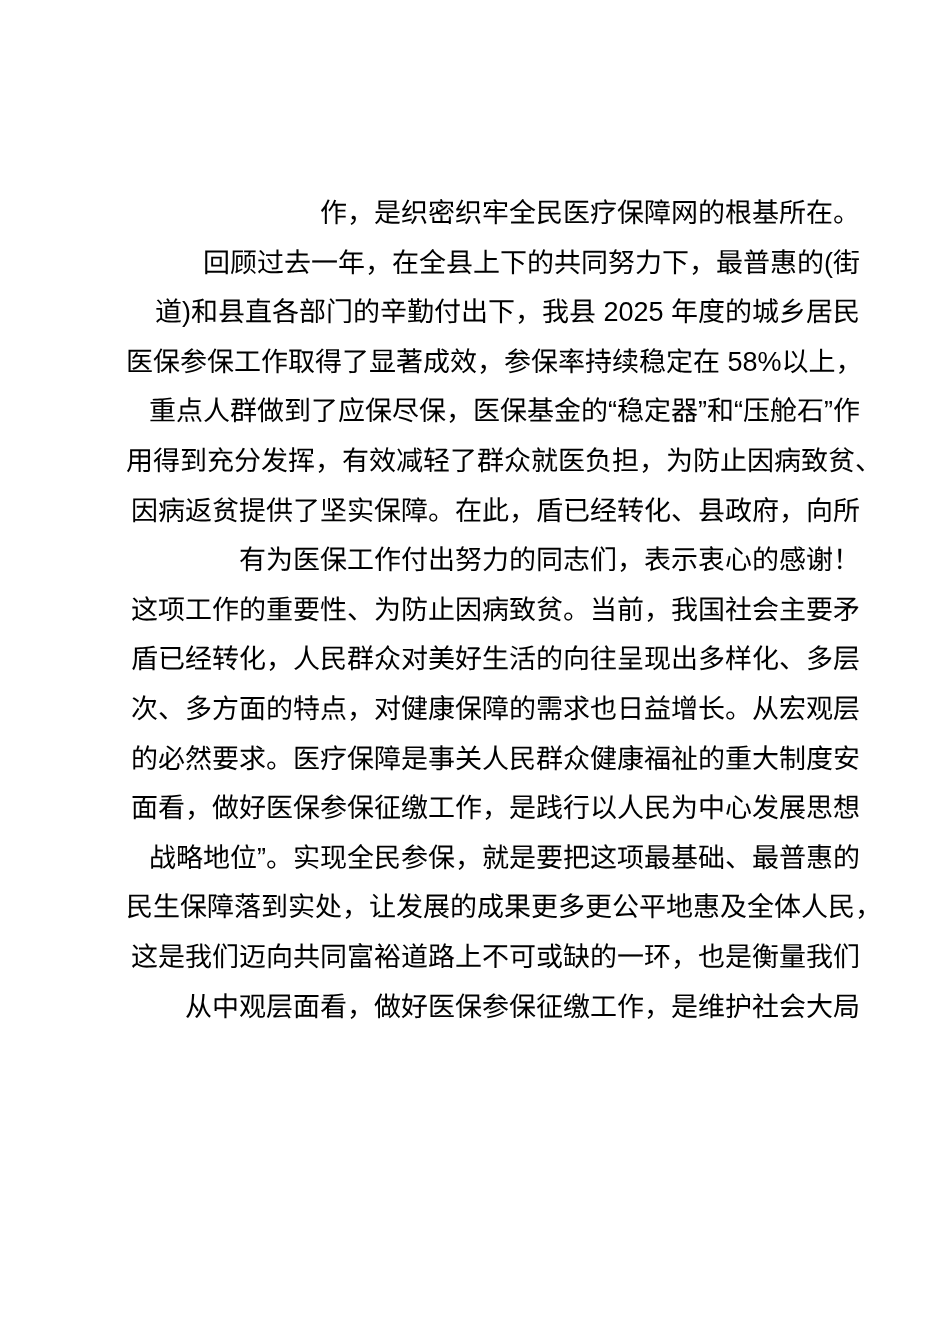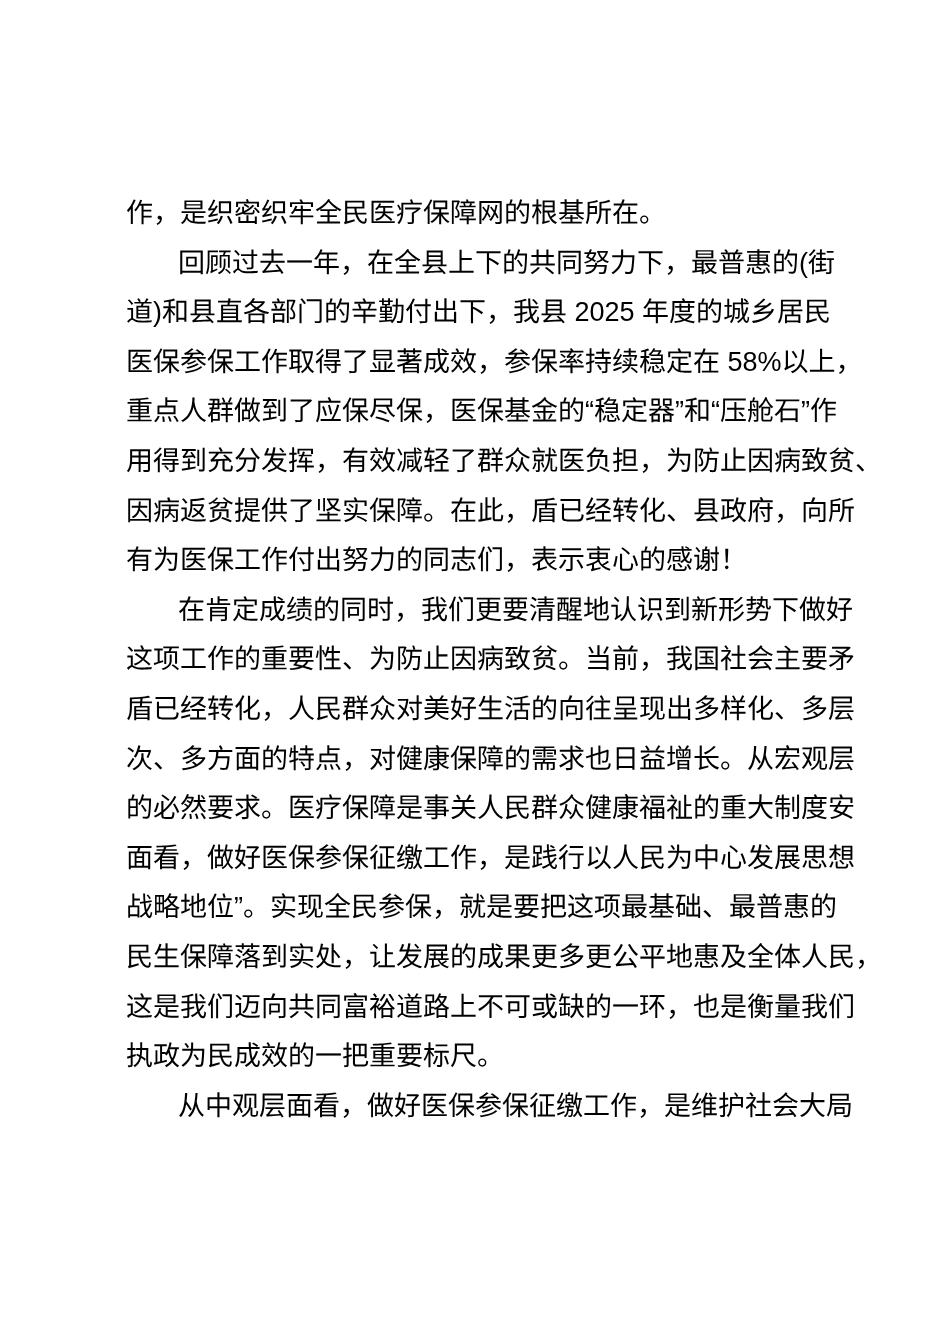--- a/index.html
+++ b/index.html
@@ -16,20 +16,21 @@
     box-sizing: border-box;
     width: 950px;
     height: 1344px;
     padding: 189px 90px 0 126px;
     background: #ffffff;
     color: #000000;
     font-family: "Liberation Sans", "DejaVu Sans", sans-serif;
     font-size: 27px;
     font-weight: 400;
     line-height: 49.6px;
+    text-align: right;
   }
   .paragraph {
     margin: 0;
     padding: 0;
   }
   .line {
     white-space: nowrap;
     height: 49.6px;
   }
   .indent {
@@ -49,29 +50,27 @@
     <div class="line indent">回顾过去一年，在全县上下的共同努力下，最普惠的(街</div>
     <div class="line">道)和县直各部门的辛勤付出下，我县 2025 年度的城乡居民</div>
     <div class="line">医保参保工作取得了显著成效，参保率持续稳定在 58%以上，</div>
     <div class="line">重点人群做到了应保尽保，医保基金的“稳定器”和“压舱石”作</div>
     <div class="line">用得到充分发挥，有效减轻了群众就医负担，为防止因病致贫、</div>
     <div class="line">因病返贫提供了坚实保障。在此，盾已经转化、县政府，向所</div>
     <div class="line">有为医保工作付出努力的同志们，表示衷心的感谢！</div>
   </div>
 
   <div class="paragraph">
-    <div class="line indent">在肯定成绩的同时，我们更要清醒地认识到新形势下做好</div>
     <div class="line">这项工作的重要性、为防止因病致贫。当前，我国社会主要矛</div>
     <div class="line">盾已经转化，人民群众对美好生活的向往呈现出多样化、多层</div>
     <div class="line">次、多方面的特点，对健康保障的需求也日益增长。从宏观层</div>
     <div class="line">的必然要求。医疗保障是事关人民群众健康福祉的重大制度安</div>
     <div class="line">面看，做好医保参保征缴工作，是践行以人民为中心发展思想</div>
     <div class="line">战略地位”。实现全民参保，就是要把这项最基础、最普惠的</div>
     <div class="line">民生保障落到实处，让发展的成果更多更公平地惠及全体人民，</div>
     <div class="line">这是我们迈向共同富裕道路上不可或缺的一环，也是衡量我们</div>
-    <div class="line">执政为民成效的一把重要标尺。</div>
   </div>
 
   <div class="paragraph">
     <div class="line indent">从中观层面看，做好医保参保征缴工作，是维护社会大局</div>
   </div>
 
 </div>
 
 </body></html>

